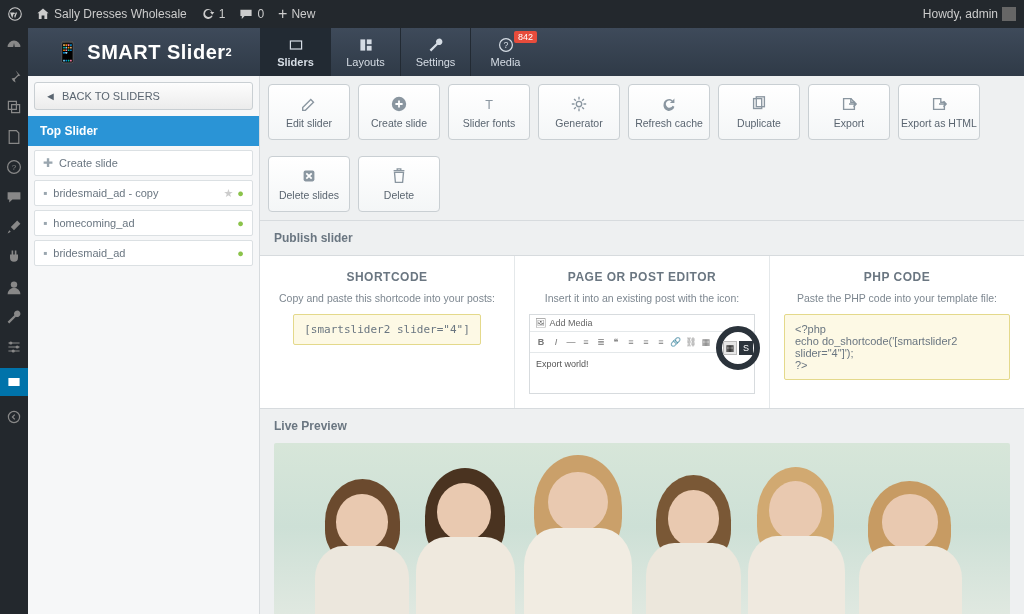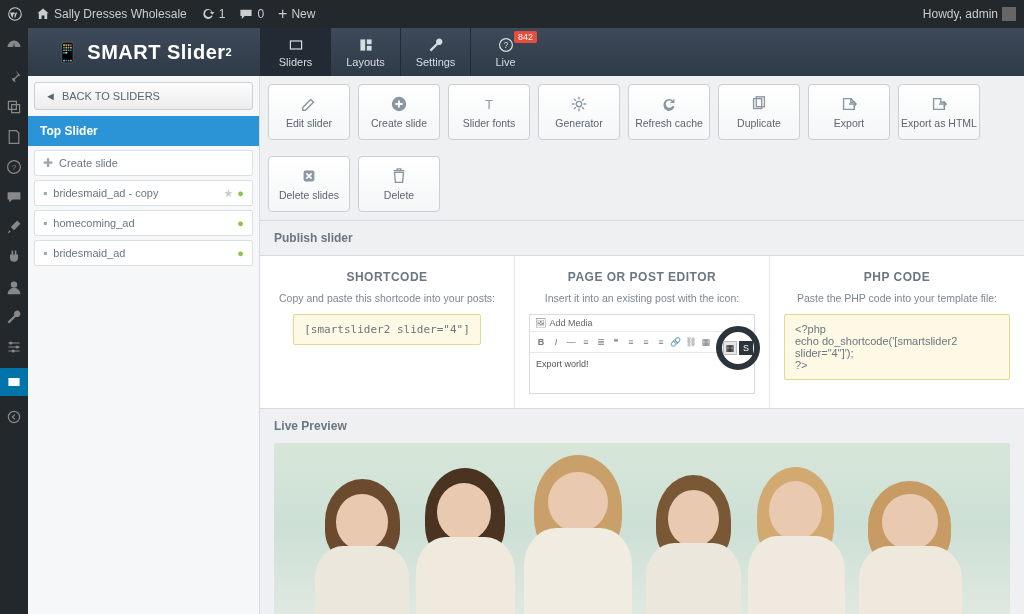--- a/index.html
+++ b/index.html
@@ -21,21 +21,21 @@
 
 .main { position: absolute; left: 28px; top: 28px; right: 0; bottom: 0; background: #e9ebec; overflow: auto; }
 .main-inner { display: flex; }
 
 
 .ss-header { background: linear-gradient(#3e4a5a, #2f3a47); height: 48px; display: flex; align-items: stretch; position: relative; }
 .ss-logo { width: 232px; display: flex; align-items: center; justify-content: center; color: #fff; font-size: 20px; font-weight: 600; letter-spacing: 0.5px; }
 .ss-logo .sup { font-size: 11px; vertical-align: super; }
 .ss-tabs { display: flex; }
 .ss-tab { width: 70px; border-left: 1px solid #222a33; display: flex; flex-direction: column; align-items: center; justify-content: center; color: #d6dde5; font-size: 11px; gap: 3px; cursor: pointer; position: relative; }
-.ss-tab.active { background: #222a33; }
+.ss-tab.active { background: #222a33; font-weight: bold; }
 .ss-tab svg { width: 16px; height: 16px; fill: #d6dde5; }
 .ss-tab .badge { position: absolute; top: 3px; right: 3px; background: #e74c3c; color: #fff; font-size: 9px; padding: 1px 4px; border-radius: 2px; }
 
 
 .left-panel { width: 232px; background: #f6f7f8; border-right: 1px solid #d7dbde; min-height: 538px; }
 .back-btn { background: linear-gradient(#fdfdfd,#ececec); border: 1px solid #c9cfd3; margin: 6px; padding: 7px 10px; font-size: 11px; color: #5a6570; border-radius: 3px; cursor: pointer; display: flex; align-items: center; gap: 6px; }
 .top-slider-hdr { background: #2a94d6; color: #fff; font-size: 12px; font-weight: 600; padding: 8px 12px; }
 .slide-list { padding: 4px 6px; }
 .slide-item { background: #fff; border: 1px solid #dbe0e3; border-radius: 2px; padding: 5px 8px; font-size: 11px; color: #6a7681; margin-bottom: 4px; display: flex; align-items: center; gap: 6px; cursor: pointer; }
 .slide-item .plus { color: #9aa6af; font-size: 12px; }
@@ -217,21 +217,21 @@
             <path d="M14 2a4 4 0 0 0-3.6 5.7L2 16l2 2 8.3-8.4A4 4 0 1 0 14 2z"></path>
           </svg>
         <span>Settings</span>
       </div>
       <div class="ss-tab">
         <span class="badge">842</span>
         <svg viewBox="0 0 20 20">
             <circle cx="10" cy="10" r="8" fill="none" stroke="#d6dde5" stroke-width="1.5"></circle>
             <text x="10" y="14" text-anchor="middle" font-size="11" fill="#d6dde5">?</text>
           </svg>
-        <span>Live</span>
+        <span>Media</span>
       </div>
     </div>
   </div>
 
   <div class="main-inner">
 
     <div class="left-panel">
       <div class="back-btn">
         <span>◄</span>
         <span>BACK TO SLIDERS</span>

